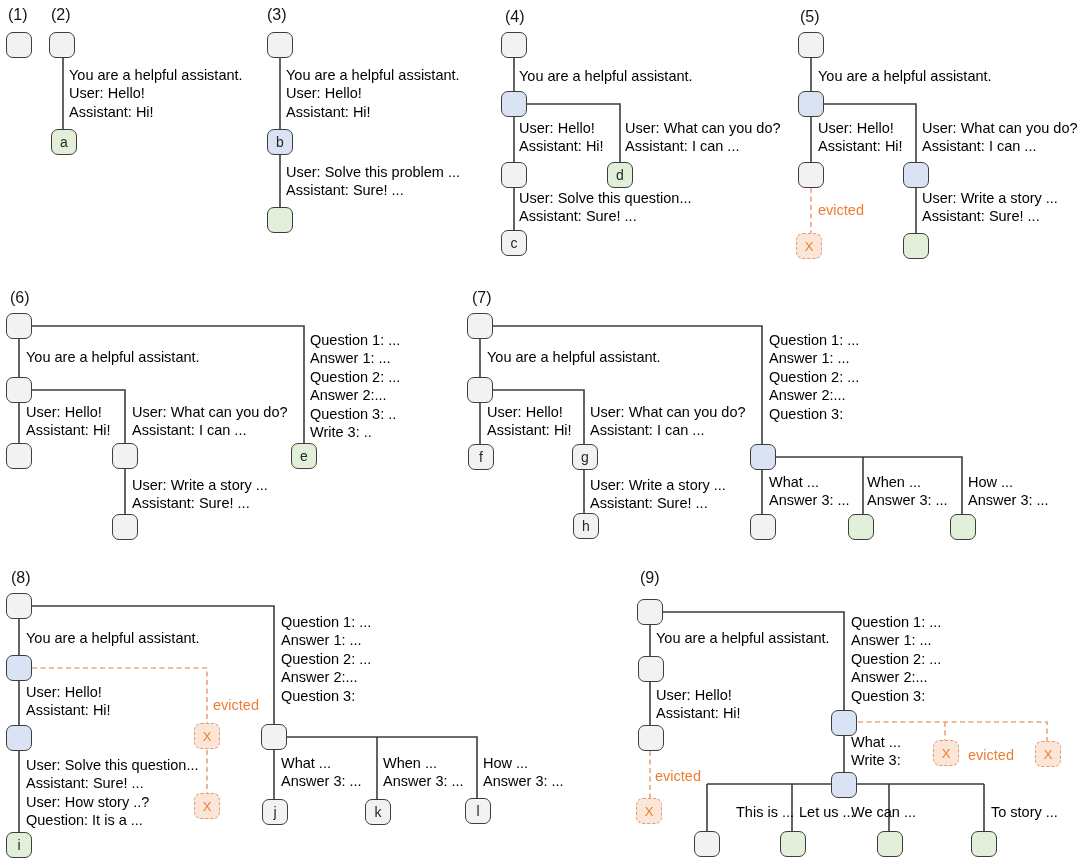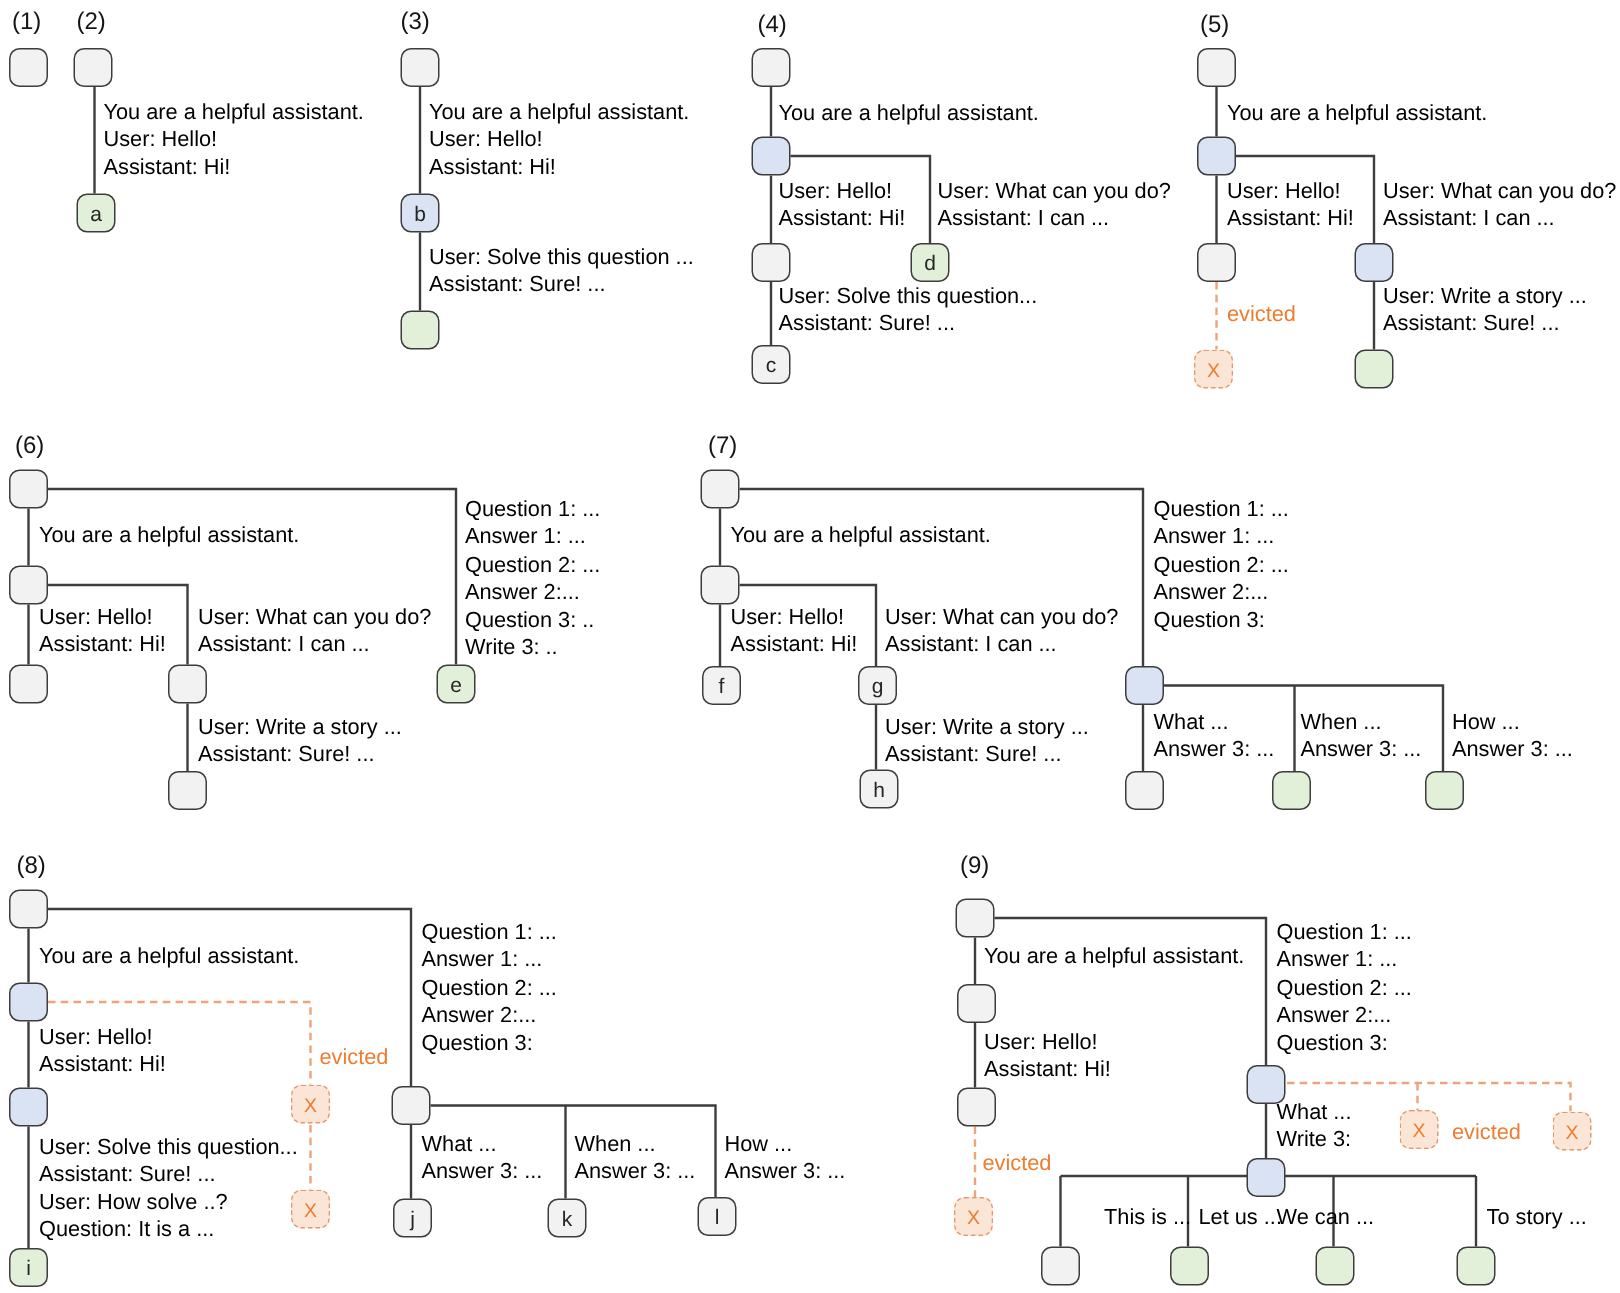--- a/index.html
+++ b/index.html
@@ -78,21 +78,21 @@
 <div class="dlabel" style="left: 8px; top: 5px;">(1)</div>
     <div class="node gray" style="left: 6px; top: 32px;"></div>
     <div class="dlabel" style="left: 51px; top: 5px;">(2)</div>
     <div class="txt" style="left: 69px; top: 66px;"><div>You are a helpful assistant.</div><div>User: Hello!</div><div>Assistant: Hi!</div></div>
     <div class="node gray" style="left: 49px; top: 32px;"></div>
     <div class="node green" style="left: 51px; top: 129px;">
       <span>a</span>
     </div>
     <div class="dlabel" style="left: 267px; top: 5px;">(3)</div>
     <div class="txt" style="left: 286px; top: 66px;"><div>You are a helpful assistant.</div><div>User: Hello!</div><div>Assistant: Hi!</div></div>
-    <div class="txt" style="left: 286px; top: 163px;"><div>User: Solve this question ...</div><div>Assistant: Sure! ...</div></div>
+    <div class="txt" style="left: 286px; top: 163px;"><div>User: Solve this problem ...</div><div>Assistant: Sure! ...</div></div>
     <div class="node gray" style="left: 267px; top: 32px;"></div>
     <div class="node blue" style="left: 267px; top: 129px;">
       <span>b</span>
     </div>
     <div class="node green" style="left: 267px; top: 207px;"></div>
     <div class="dlabel" style="left: 505px; top: 7px;">(4)</div>
     <div class="txt" style="left: 519px; top: 67px;"><div>You are a helpful assistant.</div></div>
     <div class="txt" style="left: 519px; top: 119px;"><div>User: Hello!</div><div>Assistant: Hi!</div></div>
     <div class="txt" style="left: 625px; top: 119px;"><div>User: What can you do?</div><div>Assistant: I can ...</div></div>
     <div class="txt" style="left: 519px; top: 189px;"><div>User: Solve this question...</div><div>Assistant: Sure! ...</div></div>
@@ -155,21 +155,21 @@
     </div>
     <div class="node blue" style="left: 750px; top: 444px;"></div>
     <div class="node gray" style="left: 750px; top: 514px;"></div>
     <div class="node green" style="left: 848px; top: 514px;"></div>
     <div class="node green" style="left: 950px; top: 514px;"></div>
     <div class="dlabel" style="left: 11px; top: 568px;">(8)</div>
     <div class="txt" style="left: 26px; top: 629px;"><div>You are a helpful assistant.</div></div>
     <div class="txt" style="left: 281px; top: 613px;"><div>Question 1: ...</div><div>Answer 1: ...</div><div>Question 2: ...</div><div>Answer 2:...</div><div>Question 3:</div></div>
     <div class="txt" style="left: 26px; top: 683px;"><div>User: Hello!</div><div>Assistant: Hi!</div></div>
     <div class="txt orange" style="left: 213px; top: 696px;"><div>evicted</div></div>
-    <div class="txt" style="left: 26px; top: 756px;"><div>User: Solve this question...</div><div>Assistant: Sure! ...</div><div>User: How solve ..?</div><div>Question: It is a ...</div></div>
+    <div class="txt" style="left: 26px; top: 756px;"><div>User: Solve this question...</div><div>Assistant: Sure! ...</div><div>User: How story ..?</div><div>Question: It is a ...</div></div>
     <div class="txt" style="left: 281px; top: 754px;"><div>What ...</div><div>Answer 3: ...</div></div>
     <div class="txt" style="left: 383px; top: 754px;"><div>When ...</div><div>Answer 3: ...</div></div>
     <div class="txt" style="left: 483px; top: 754px;"><div>How ...</div><div>Answer 3: ...</div></div>
     <div class="node gray" style="left: 6px; top: 593px;"></div>
     <div class="node blue" style="left: 6px; top: 655px;"></div>
     <div class="node blue" style="left: 6px; top: 725px;"></div>
     <div class="node green" style="left: 6px; top: 832px;">
       <span>i</span>
     </div>
     <div class="node evicted" style="left: 194px; top: 723px;">

